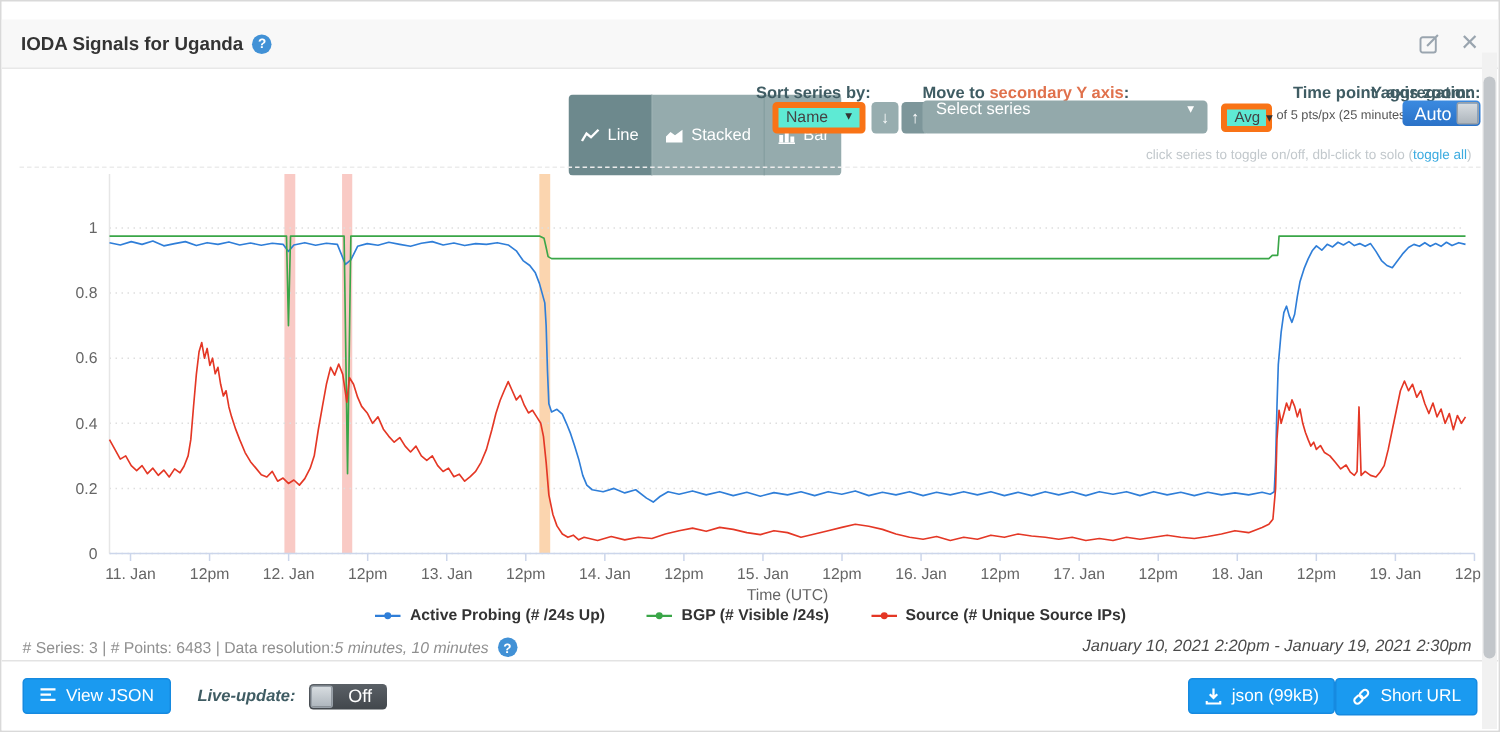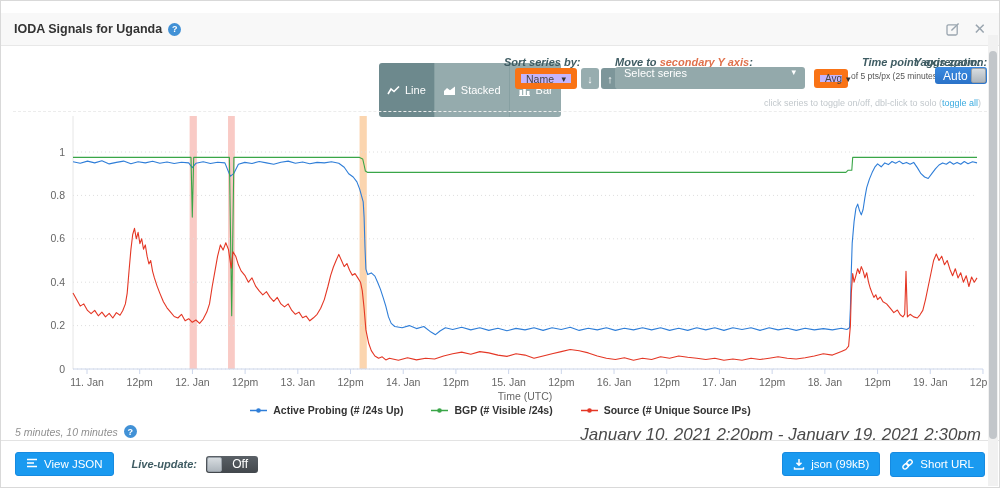--- a/index.html
+++ b/index.html
@@ -14,23 +14,23 @@
         background:#4191d6;color:#fff;font-size:9px;font-weight:bold;margin-left:6px;flex:0 0 auto}
   .hdr-icons{margin-left:auto;display:flex;gap:13px;align-items:center;color:#9aa5af}
   .close-x{font-size:15px;line-height:14px;color:#9aa5af;cursor:pointer}
 
   
   .seg-group{position:absolute;left:378px;top:62px;display:flex;border-radius:3px;overflow:hidden}
   .seg{background:#95abad;color:#fff;font-size:11px;padding:21px 8px;display:flex;align-items:center;gap:5px;
        border-right:1px solid #87a0a2;cursor:pointer;white-space:nowrap}
   .seg:last-child{border-right:none}
   .seg.active{background:#6d898d}
-  .tb-label{position:absolute;font-style:italic;font-weight:bold;color:#3f5c63;font-size:11px;white-space:nowrap}
-  .mini-select{position:absolute;background:#c4b5fd;border:6px solid #f97316;border-radius:3px;color:#444;
-        font-size:10.5px;display:flex;align-items:center;justify-content:space-between;
+  .tb-label{position:absolute;font-weight:bold;color:#3f5c63;font-size:11px;white-space:nowrap}
+  .mini-select{position:absolute;background:#5eead4;border:4px solid #f97316;border-radius:3px;color:#444;
+        font-size:10.5px;display:flex;align-items:flex-start;justify-content:space-between;
         padding:0 5px;box-sizing:border-box;cursor:pointer}
   .mini-caret{color:#333;font-size:9px;margin-left:4px}
   .sort-btn{position:absolute;width:18px;height:21px;border-radius:3px;color:#fff;font-size:11px;
         display:flex;align-items:center;justify-content:center;cursor:pointer}
   .pill{position:absolute;left:614px;top:66px;width:190px;height:22px;background:#93a9ab;border-radius:3px;
         color:#fff;font-size:11px;display:flex;justify-content:space-between;
         padding:0 9px;box-sizing:border-box;cursor:pointer}
   .agg-suffix{position:absolute;left:850px;top:70px;font-size:8.5px;color:#555;white-space:nowrap}
   .toggle{position:absolute;border-radius:3px;color:#fff;font-size:12px;display:flex;align-items:center;
         box-sizing:border-box;cursor:pointer}
@@ -47,30 +47,30 @@
 
   
   #chart-svg{position:absolute;left:14px;top:102px}
   .legend{position:absolute;left:0;right:0;top:403px;display:flex;justify-content:center;gap:27px;
         font-size:10.5px;font-weight:bold;color:#333;align-items:center}
   .lg-item{display:inline-flex;align-items:center;gap:5px;cursor:pointer}
 
   
   .status-left{position:absolute;left:14px;top:424px;font-size:10.5px;color:#909090;display:flex;align-items:center}
   .status-left i{margin-right:5px}
-  .status-right{position:absolute;right:18px;top:424px;font-size:17px;font-style:italic;color:#4a4a4a}
+  .status-right{position:absolute;right:18px;top:424px;font-size:11px;font-style:italic;color:#4a4a4a}
 
   
   .footer{position:absolute;left:0;right:0;bottom:0;height:47px;border-top:1px solid #e3e3e3;
         display:flex;align-items:center;padding:0 14px;box-sizing:border-box;background:#fff}
   .btn{background:#1a9af0;color:#fff;border:1px solid #168ae0;border-radius:3px;font-size:11.5px;
         padding:5px 10px;display:inline-flex;gap:6px;cursor:pointer;white-space:nowrap}
   .lu-label{font-style:italic;font-weight:bold;color:#3f5c63;font-size:11px;margin-left:18px;margin-right:9px}
   .spacer{flex:1}
-  .footer .btn + .btn{margin-left:10px}
+  .footer .btn + .btn{}
 
   
   .sb-track{position:absolute;right:1px;top:34px;bottom:1px;width:10px;background:#f1f1f1}
   .sb-thumb{position:absolute;left:1px;top:16px;width:8px;height:388px;background:#c2c6ca;border-radius:4px}
 </style>
 </head>
 <body>
 
 <div class="hdr">
   <span class="hdr-title">IODA Signals for Uganda</span>
@@ -220,20 +220,21 @@
     <span class="lg-item">
       <svg width="19" height="9">
         <line x1="1" y1="4.5" x2="18" y2="4.5" stroke="#e43725" stroke-width="1.5"></line>
         <circle cx="9.5" cy="4.5" r="2.3" fill="#e43725"></circle>
       </svg>
       <span>Source (# Unique Source IPs)</span>
     </span>
   </div>
 
 <div class="status-left">
+  <span># Series: 3 | # Points: 6483 | Data resolution: </span>
   <i>5 minutes, 10 minutes</i>
   <span class="help" style="margin-left:1px">?</span>
 </div>
 <div class="status-right">January 10, 2021 2:20pm - January 19, 2021 2:30pm</div>
 
 <div class="footer">
   <span class="btn">
     <svg width="12" height="10" viewBox="0 0 12 10">
       <path d="M1 1.5 h10 M1 5 h7 M1 8.5 h10" stroke="#fff" stroke-width="1.5"></path>
       </svg>

